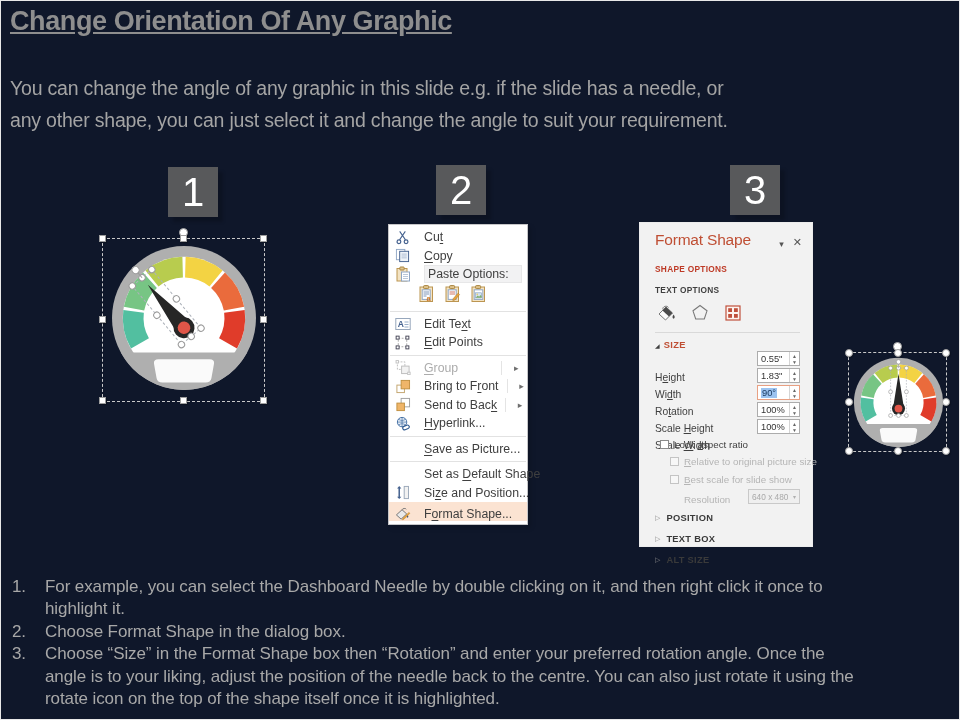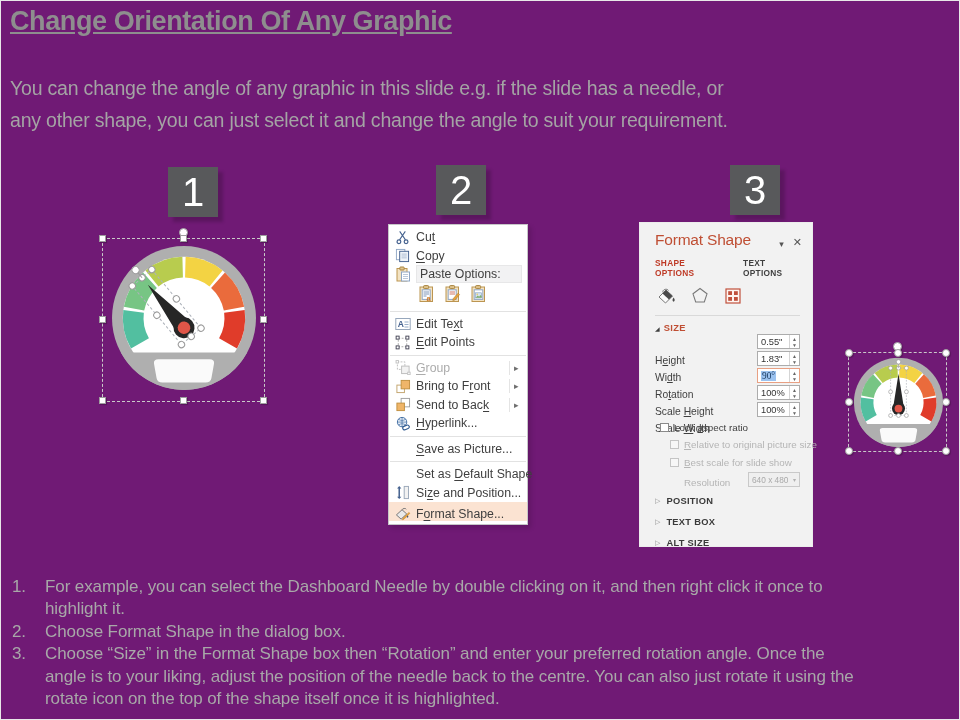--- a/index.html
+++ b/index.html
@@ -1,17 +1,17 @@
 <!DOCTYPE html>
 <html><head>
 <meta charset="utf-8">
 <style>
   * { margin:0; padding:0; box-sizing:border-box; }
   html,body { width:960px; height:720px; background:#fff; font-family:"Liberation Sans", sans-serif; }
-  #slide { position:absolute; left:0; top:0; width:960px; height:720px; background:#701a75; overflow:hidden; box-shadow: inset 0 0 0 1px #E8E8E8; }
+  #slide { position:absolute; left:0; top:0; width:960px; height:720px; background:#0f172a; overflow:hidden; box-shadow: inset 0 0 0 1px #E8E8E8; }
 
   
   #page-title { position:absolute; left:10px; top:6px; font-size:27px; font-weight:bold; color:#8E8E8E; text-decoration:underline; letter-spacing:-0.4px; }
   #intro-text { position:absolute; left:10px; top:72px; width:935px; font-size:19.5px; line-height:32px; color:#A4A4A4; white-space:pre-line; letter-spacing:-0.2px; }
 
   
   .badge { position:absolute; width:50px; height:50px; background:#58595B; color:#FFF; display:flex; align-items:center; justify-content:center; font-size:40px; box-shadow:5px 5px 3px rgba(0,0,0,0.18); }
   #badge-1 { left:168px; top:167px; }
   #badge-2 { left:436px; top:165px; }
   #badge-3 { left:730px; top:165px; }
@@ -20,54 +20,54 @@
   .sel-frame { position:absolute; border:1px dashed #C9C9C9; }
   #gauge1-frame { left:102px; top:238px; width:163px; height:164px; }
   #gauge3-frame { left:848px; top:352px; width:99px; height:100px; }
   .handle { position:absolute; width:7px; height:7px; background:#FFF; border:1px solid #9E9E9E; box-shadow:1px 1px 1px rgba(0,0,0,0.2); }
   .handle.round { border-radius:50%; width:8px; height:8px; }
   .rot-handle { position:absolute; left:50%; top:-11px; width:9px; height:9px; margin-left:-5px; border-radius:50%; background:#FFF; border:1px solid #9E9E9E; box-shadow:1px 1px 1px rgba(0,0,0,0.2); }
   .gauge-svg { position:absolute; }
 
   
   #context-menu { position:absolute; left:388px; top:224px; width:140px; background:#FFF; border:1px solid #C6C6C8; box-shadow:3px 3px 5px rgba(0,0,0,0.14); padding:3px 0; }
-  .menu-item { display:flex; align-items:center; height:18.5px; font-size:12.3px; color:#3F3F3F; white-space:nowrap; cursor:default; }
+  .menu-item { display:flex; align-items:center; height:18.5px; font-size:12.3px; color:#3F3F3F; white-space:nowrap; cursor:default;gap:8px; }
   .menu-item.highlighted { background:#FBE3D2;align-items:flex-end; }
   .menu-item.disabled { color:#ACACAC; }
   .menu-icon { flex:0 0 27px; display:flex; align-items:center; justify-content:center; }
   .menu-label { flex:1; }
   .menu-label u { text-decoration-thickness:1px; text-underline-offset:1.5px; }
   .paste-label { flex:1; background:#F2F2F3; border:1px solid #E7E7E8; padding:1px 3px; margin-right:5px; }
   .menu-sep { height:1px; background:#E2E2E2; margin:3px 1px; }
   .paste-row { height:24px; display:flex; align-items:center; padding-left:29px; gap:7px; }
   .arrow-div { width:1px; height:14px; background:#E4E4E4; margin-right:4px; }
   .menu-arrow { width:13px; font-size:9px; color:#6E6E6E; }
 
   
   #format-panel { position:absolute; left:639px; top:222px; width:174px; height:325px; background:#F2F2F2; border:1px solid #ECECEC; padding:8px 10px 0 15px; }
   .fp-header { display:flex; align-items:flex-end; }
   .fp-title { font-size:15.5px; color:#BF4E33; letter-spacing:-0.2px; flex:1; }
   .fp-ctrl { font-size:9px; color:#555; margin-left:9px; margin-top:3px; cursor:default; }
   .fp-close { font-size:11px; margin-top:1px; }
-  .fp-tabs { display:flex; gap:22px; margin-top:9px; font-size:8.3px; font-weight:bold; letter-spacing:0.3px; }
+  .fp-tabs { display:flex; gap:11px; margin-top:15px; font-size:8.3px; font-weight:bold; letter-spacing:0.3px;flex-direction:column; }
   .fp-tab { color:#3F3F3F; }
   .fp-tab.active { color:#BE3A26; }
   .fp-icons { display:flex; gap:13px; margin-top:9px; height:21px; align-items:center; }
   .fp-divider { position:relative; height:1px; background:#D9D9D9; margin-top:7px; margin-right:2px; }
   .fp-notch { position:absolute; left:74px; top:-5px; width:0; height:0; border-left:5px solid transparent; border-right:5px solid transparent; border-bottom:5px solid #F2F2F2; }
   .fp-notch:before { content:""; position:absolute; left:-6px; top:-1px; width:0; height:0; border-left:6px solid transparent; border-right:6px solid transparent; border-bottom:6px solid #D9D9D9; z-index:-1; }
   .size-header { display:flex; align-items:center; margin-top:7px; gap:4px; }
   .size-tri { font-size:6px; color:#3F3F3F; }
   .size-label { font-size:9.3px; font-weight:bold; color:#BF4E33; letter-spacing:0.4px; }
   .f-row { display:flex; align-items:center; height:16.6px; margin-top:0.4px; }
   .f-label { font-size:10.3px; color:#3F3F3F;margin-top:37px; }
   .f-label u, .cb-label u { text-decoration-thickness:1px; text-underline-offset:1px; }
   .spin-box { position:relative; margin-left:auto; margin-right:2px; width:43px; height:15px; background:#FFF; border:1px solid #ACACAC; font-size:9.3px; color:#333; display:flex; align-items:center; padding-left:3px; }
   .spin-box.sel-border { border-color:#E8A083; }
-  .val-selected { background:#9CC3F0; color:#16365C; padding:0 1px;font-family:Liberation Serif, serif; }
+  .val-selected { background:#9CC3F0; color:#16365C; padding:0 1px; }
   .spin { position:absolute; right:0; top:0; width:10px; height:13px; border-left:1px solid #D5D5D5; display:flex; flex-direction:column; align-items:center; justify-content:center; font-size:5px; line-height:1.2; color:#666; }
   .cb-row { display:flex; align-items:center; height:16.5px; margin-left:5px; gap:5px; margin-top:1px; }
   .cb-row.indent { margin-left:15px; }
   .cb-box { width:9px; height:9px; background:#FFF; border:1px solid #8A8A8A; flex:0 0 9px; }
   .cb-row.disabled .cb-box { border-color:#C4C4C4; background:#F7F7F7; }
   .cb-label { font-size:9.8px; color:#3F3F3F; white-space:nowrap; }
   .cb-row.disabled .cb-label { color:#B5B5B5; }
   .res-row { display:flex; align-items:center; height:17px; margin-left:29px; margin-top:1px; }
   .res-label { font-size:9.8px; color:#B5B5B5;margin-top:6px; }
   .res-dd { margin-left:auto; margin-right:2px; width:52px; height:15px; background:#EFEFEF; border:1px solid #C9C9C9; display:flex; align-items:center; font-size:8.3px; color:#A9A9A9; padding:0 3px; }

